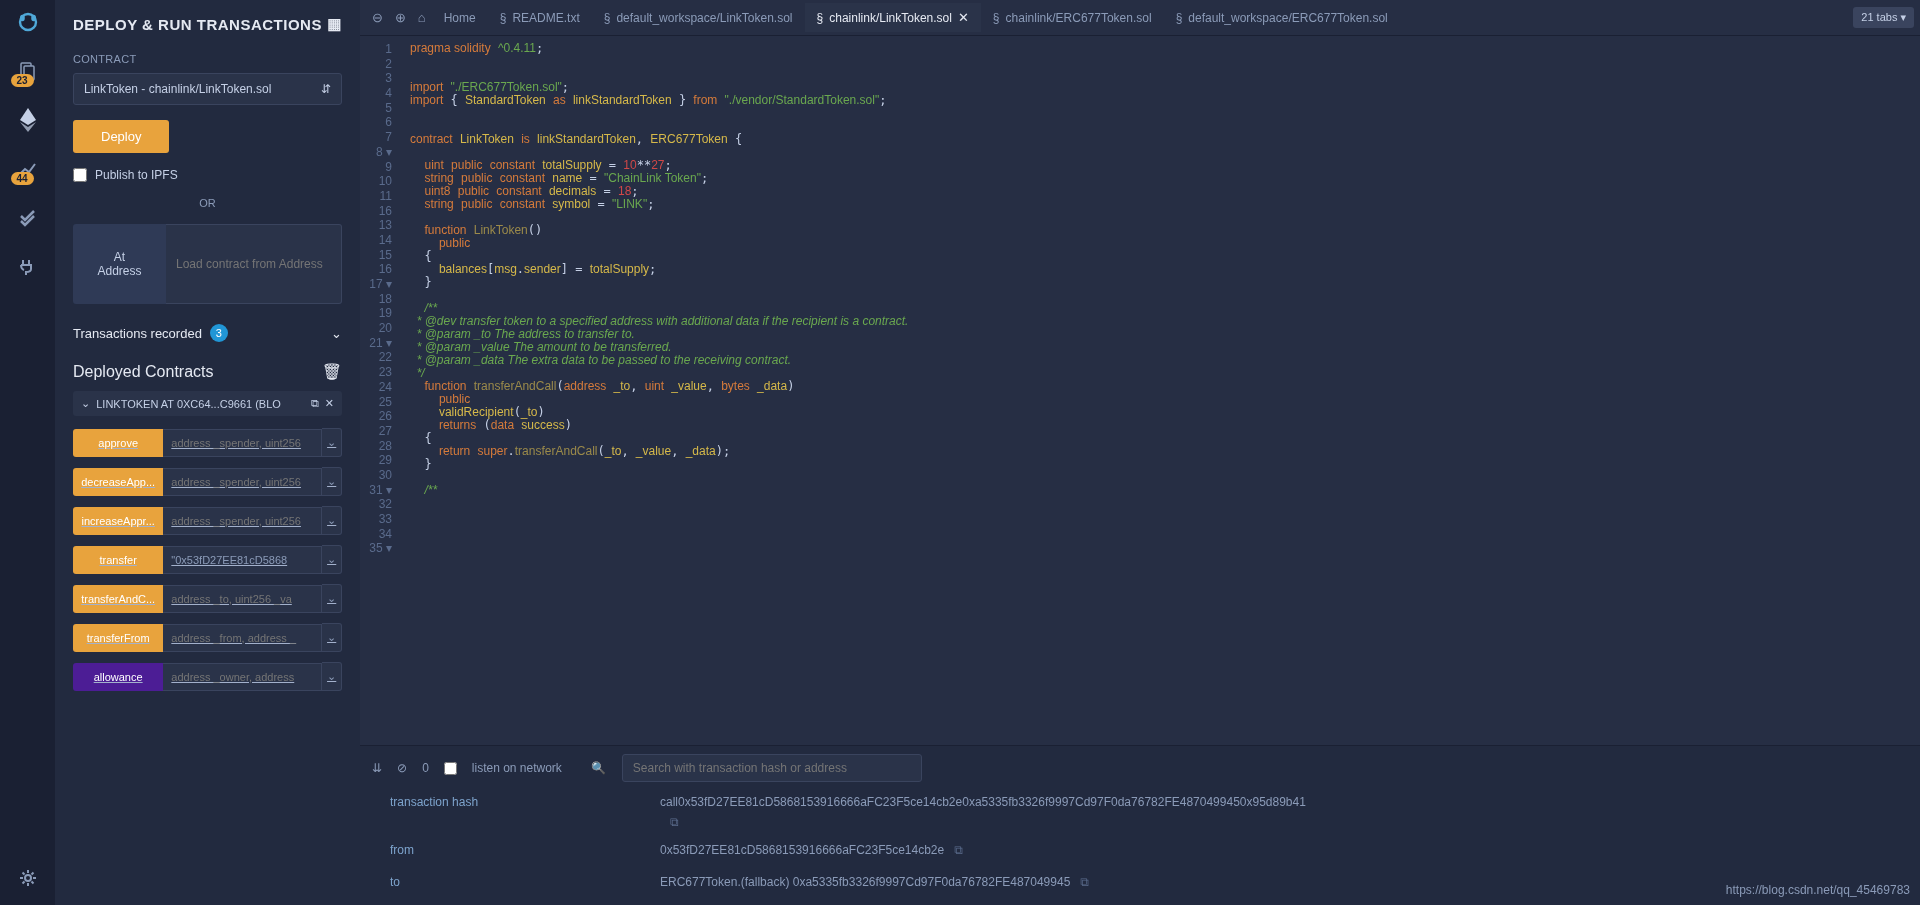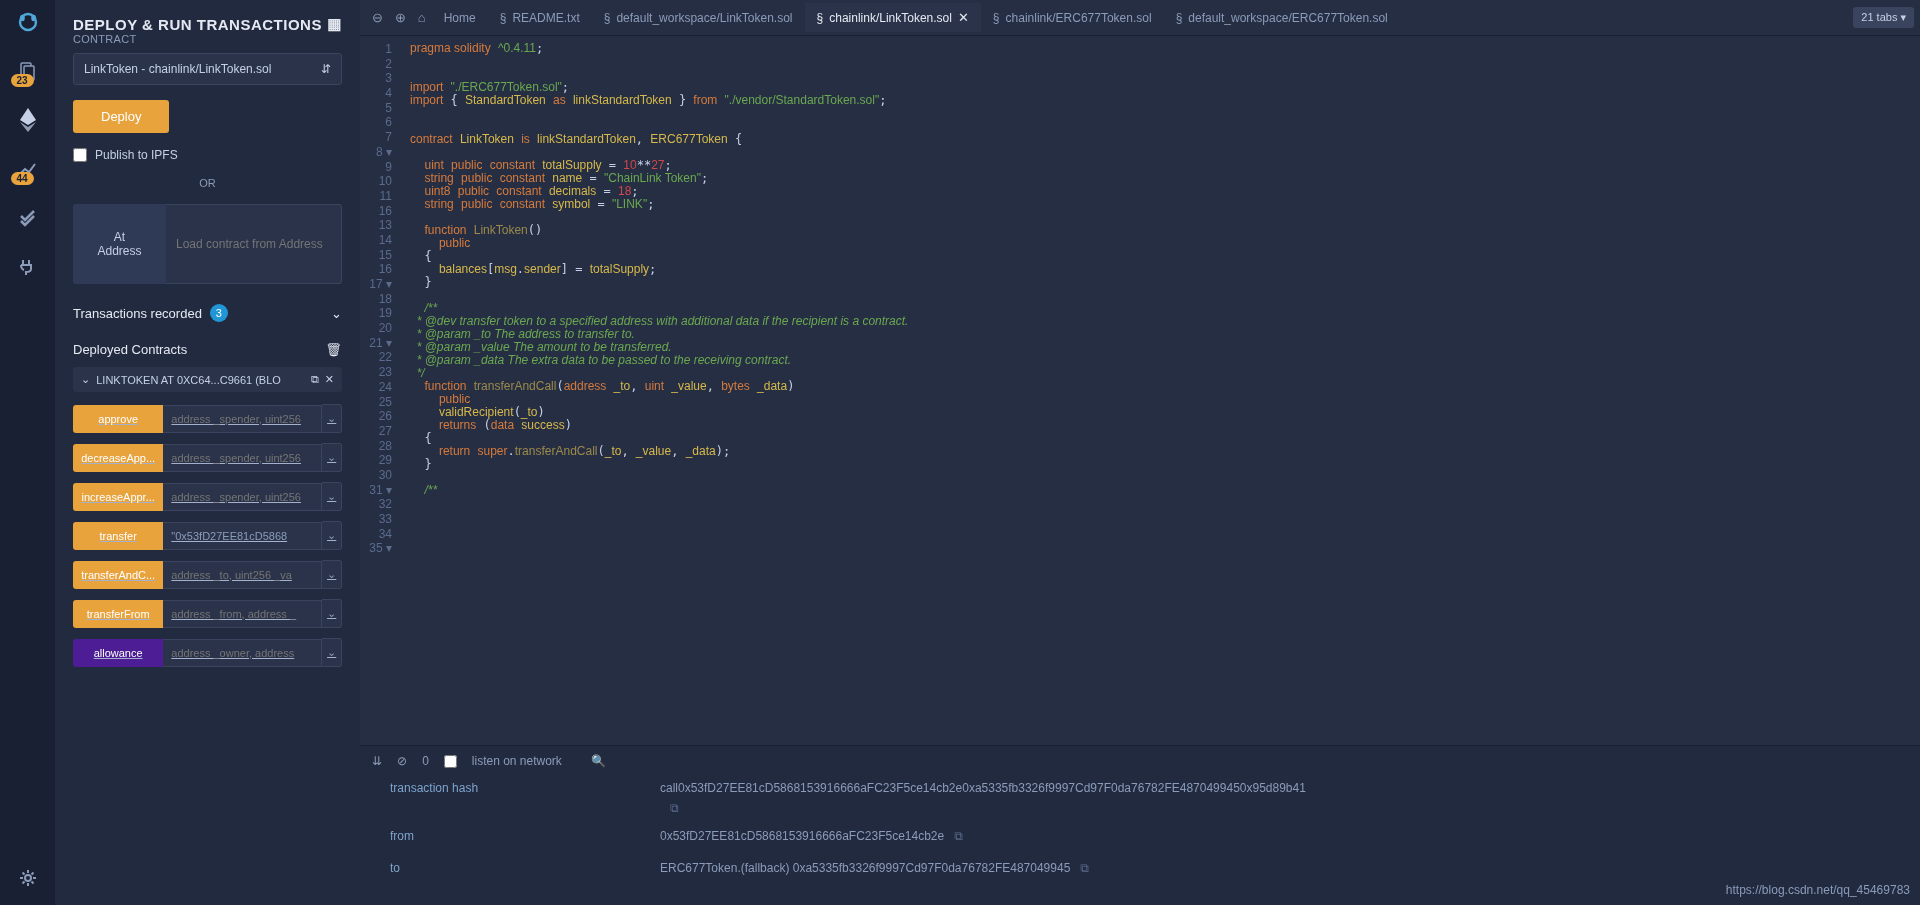--- a/index.html
+++ b/index.html
@@ -3,33 +3,33 @@
 <meta charset="utf-8">
 <style>
 * { margin:0; padding:0; box-sizing:border-box; font-family:'Segoe UI',Arial,sans-serif; }
 body { background:#1e2538; color:#a3b1cc; width:1920px; height:905px; overflow:hidden; display:flex; }
 .iconbar { width:55px; background:#1a2033; display:flex; flex-direction:column; align-items:center; padding-top:10px; gap:25px; }
 .iconbar .badge-wrap { position:relative; }
 .iconbar .ic { width:24px; height:24px; color:#8b9bb8; cursor:pointer; display:flex; align-items:center; justify-content:center; font-size:18px; }
 .badge { position:absolute; background:#e8a33d; color:#1a2033; border-radius:10px; font-size:10px; padding:1px 6px; left:-5px; top:15px; font-weight:bold; }
 .gear { margin-top:auto; margin-bottom:15px; }
 .sidepanel { width:305px; background:#222a3f; padding:15px 18px; display:flex; flex-direction:column; overflow:hidden; }
-.sp-title { color:#e5e9f2; font-size:15px; font-weight:600; letter-spacing:0.5px; display:flex; align-items:flex-end; justify-content:space-between; }
+.sp-title { color:#e5e9f2; font-size:15px; font-weight:600; letter-spacing:0.5px; display:flex; align-items:flex-end; justify-content:space-between; margin-bottom:20px; }
 .sp-label { font-size:11px; color:#8b9bb8; margin-bottom:8px; letter-spacing:0.3px; }
 .select { background:#2a3349; border:1px solid #3a445e; border-radius:3px; padding:8px 10px; color:#c5d0e6; font-size:12px; display:flex; justify-content:space-between; align-items:center; cursor:pointer; }
 .btn-deploy { background:#e8a33d; color:#fff; border:none; padding:9px 28px; border-radius:3px; font-size:13px; cursor:pointer; margin-top:15px; width:fit-content; }
 .publish { display:flex; align-items:center; gap:8px; margin-top:15px; font-size:12px; color:#c5d0e6; }
 .publish input { width:14px; height:14px; }
 .or { text-align:center; font-size:11px; color:#8b9bb8; margin:15px 0; }
 .row { display:flex; gap:0; }
 .btn-ataddr { background:#2f3a56; color:#c5d0e6; border:none; padding:26px 18px; font-size:12px; cursor:pointer; border-radius:3px 0 0 3px; }
 .inp { background:#2a3349; border:1px solid #3a445e; border-left:none; padding:8px 10px; color:#8b9bb8; font-size:12px; flex:1; border-radius:0 3px 3px 0; }
 .trans-rec { display:flex; align-items:center; gap:8px; margin-top:20px; font-size:13px; color:#e5e9f2; }
 .circ { background:#2196d6; color:#fff; border-radius:50%; width:18px; height:18px; font-size:11px; display:inline-flex; align-items:center; justify-content:center; }
-.deployed { display:flex; justify-content:space-between; align-items:center; margin-top:20px; font-size:13px; color:#e5e9f2; }
+.deployed { display:flex; justify-content:space-between; align-items:center; margin-top:20px; font-size:16px; color:#e5e9f2; }
 .contract-inst { display:flex; align-items:center; gap:6px; background:#2a3349; padding:6px 8px; margin-top:10px; font-size:11px; color:#c5d0e6; border-radius:3px; }
 .contract-inst .grow { flex:1; overflow:hidden; text-overflow:ellipsis; white-space:nowrap; }
 .fn-list { margin-top:12px; display:flex; flex-direction:column; gap:10px;text-decoration:underline; }
 .fn-row { display:flex; gap:0; align-items:center; }
 .fn-btn { width:100px; padding:8px 6px; border:none; color:#fff; font-size:11px; cursor:pointer; border-radius:3px 0 0 3px; overflow:hidden; text-overflow:ellipsis; white-space:nowrap; }
 .fn-orange { background:#e8a33d; }
 .fn-blue { background:#4c1d95; }
 .fn-inp { flex:1; background:#2a3349; border:1px solid #3a445e; border-left:none; padding:7px 8px; color:#8b9bb8; font-size:11px; border-radius:0; }
 .fn-chev { width:22px; background:#2a3349; border:1px solid #3a445e; border-left:none; color:#8b9bb8; display:flex; align-items:center; justify-content:center; cursor:pointer; border-radius:0 3px 3px 0; font-size:11px; padding:7px 0; }
 .main { flex:1; display:flex; flex-direction:column; background:#262e44; }
@@ -297,20 +297,21 @@
   <span class="cmt">/**</span></div>
   </div>
   <div class="term">
     <div class="term-head">
       <span>⇊</span>
       <span>⊘</span>
       <span>0</span>
       <input type="checkbox" style="">
       <span>listen on network</span>
       <span style="margin-left:15px">🔍</span>
+      <input class="term-search" placeholder="Search with transaction hash or address" style="">
     </div>
     <div class="term-body" id="termbody">
         <div class="term-row">
           <div class="term-k">transaction hash</div>
           <div class="term-v">call0x53fD27EE81cD5868153916666aFC23F5ce14cb2e0xa5335fb3326f9997Cd97F0da76782FE4870499450x95d89b41</div>
         </div>
         <div style="margin-left: 270px; margin-top: -12px; margin-bottom: 14px;"><span class="copy-ic">⧉</span></div>
         <div class="term-row">
           <div class="term-k">from</div>
           <div class="term-v">0x53fD27EE81cD5868153916666aFC23F5ce14cb2e<span class="copy-ic">⧉</span></div>

